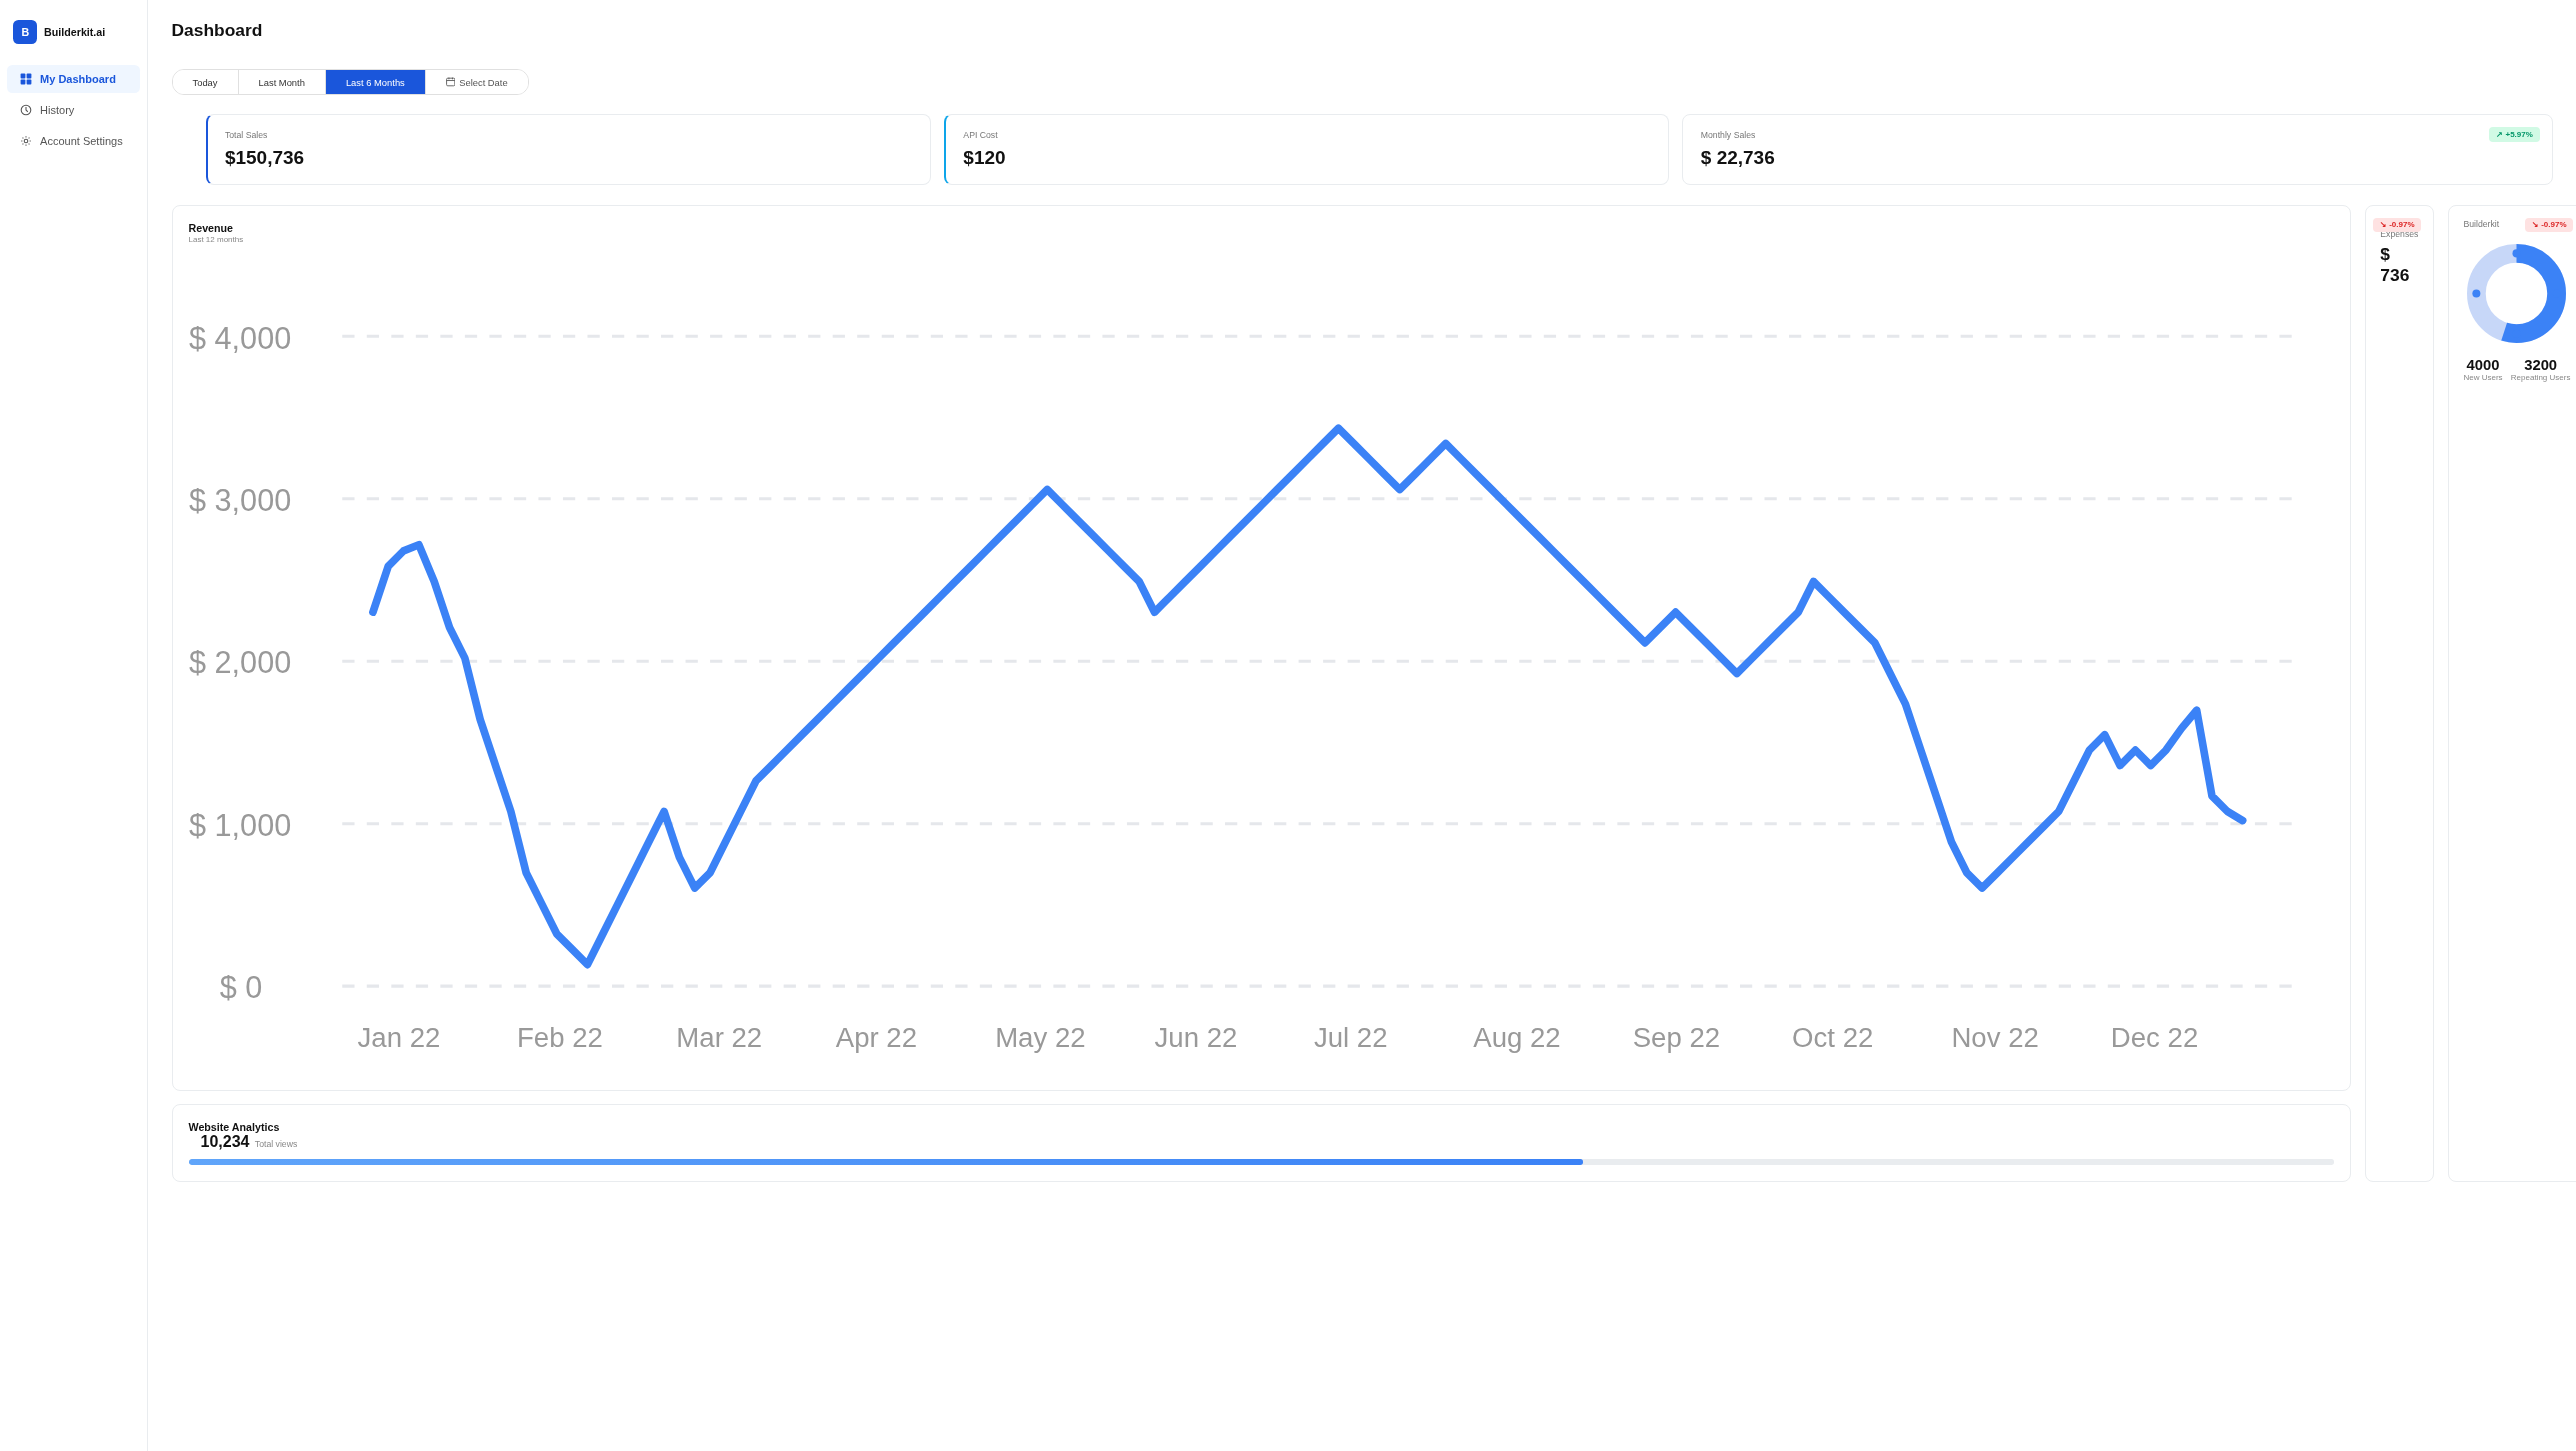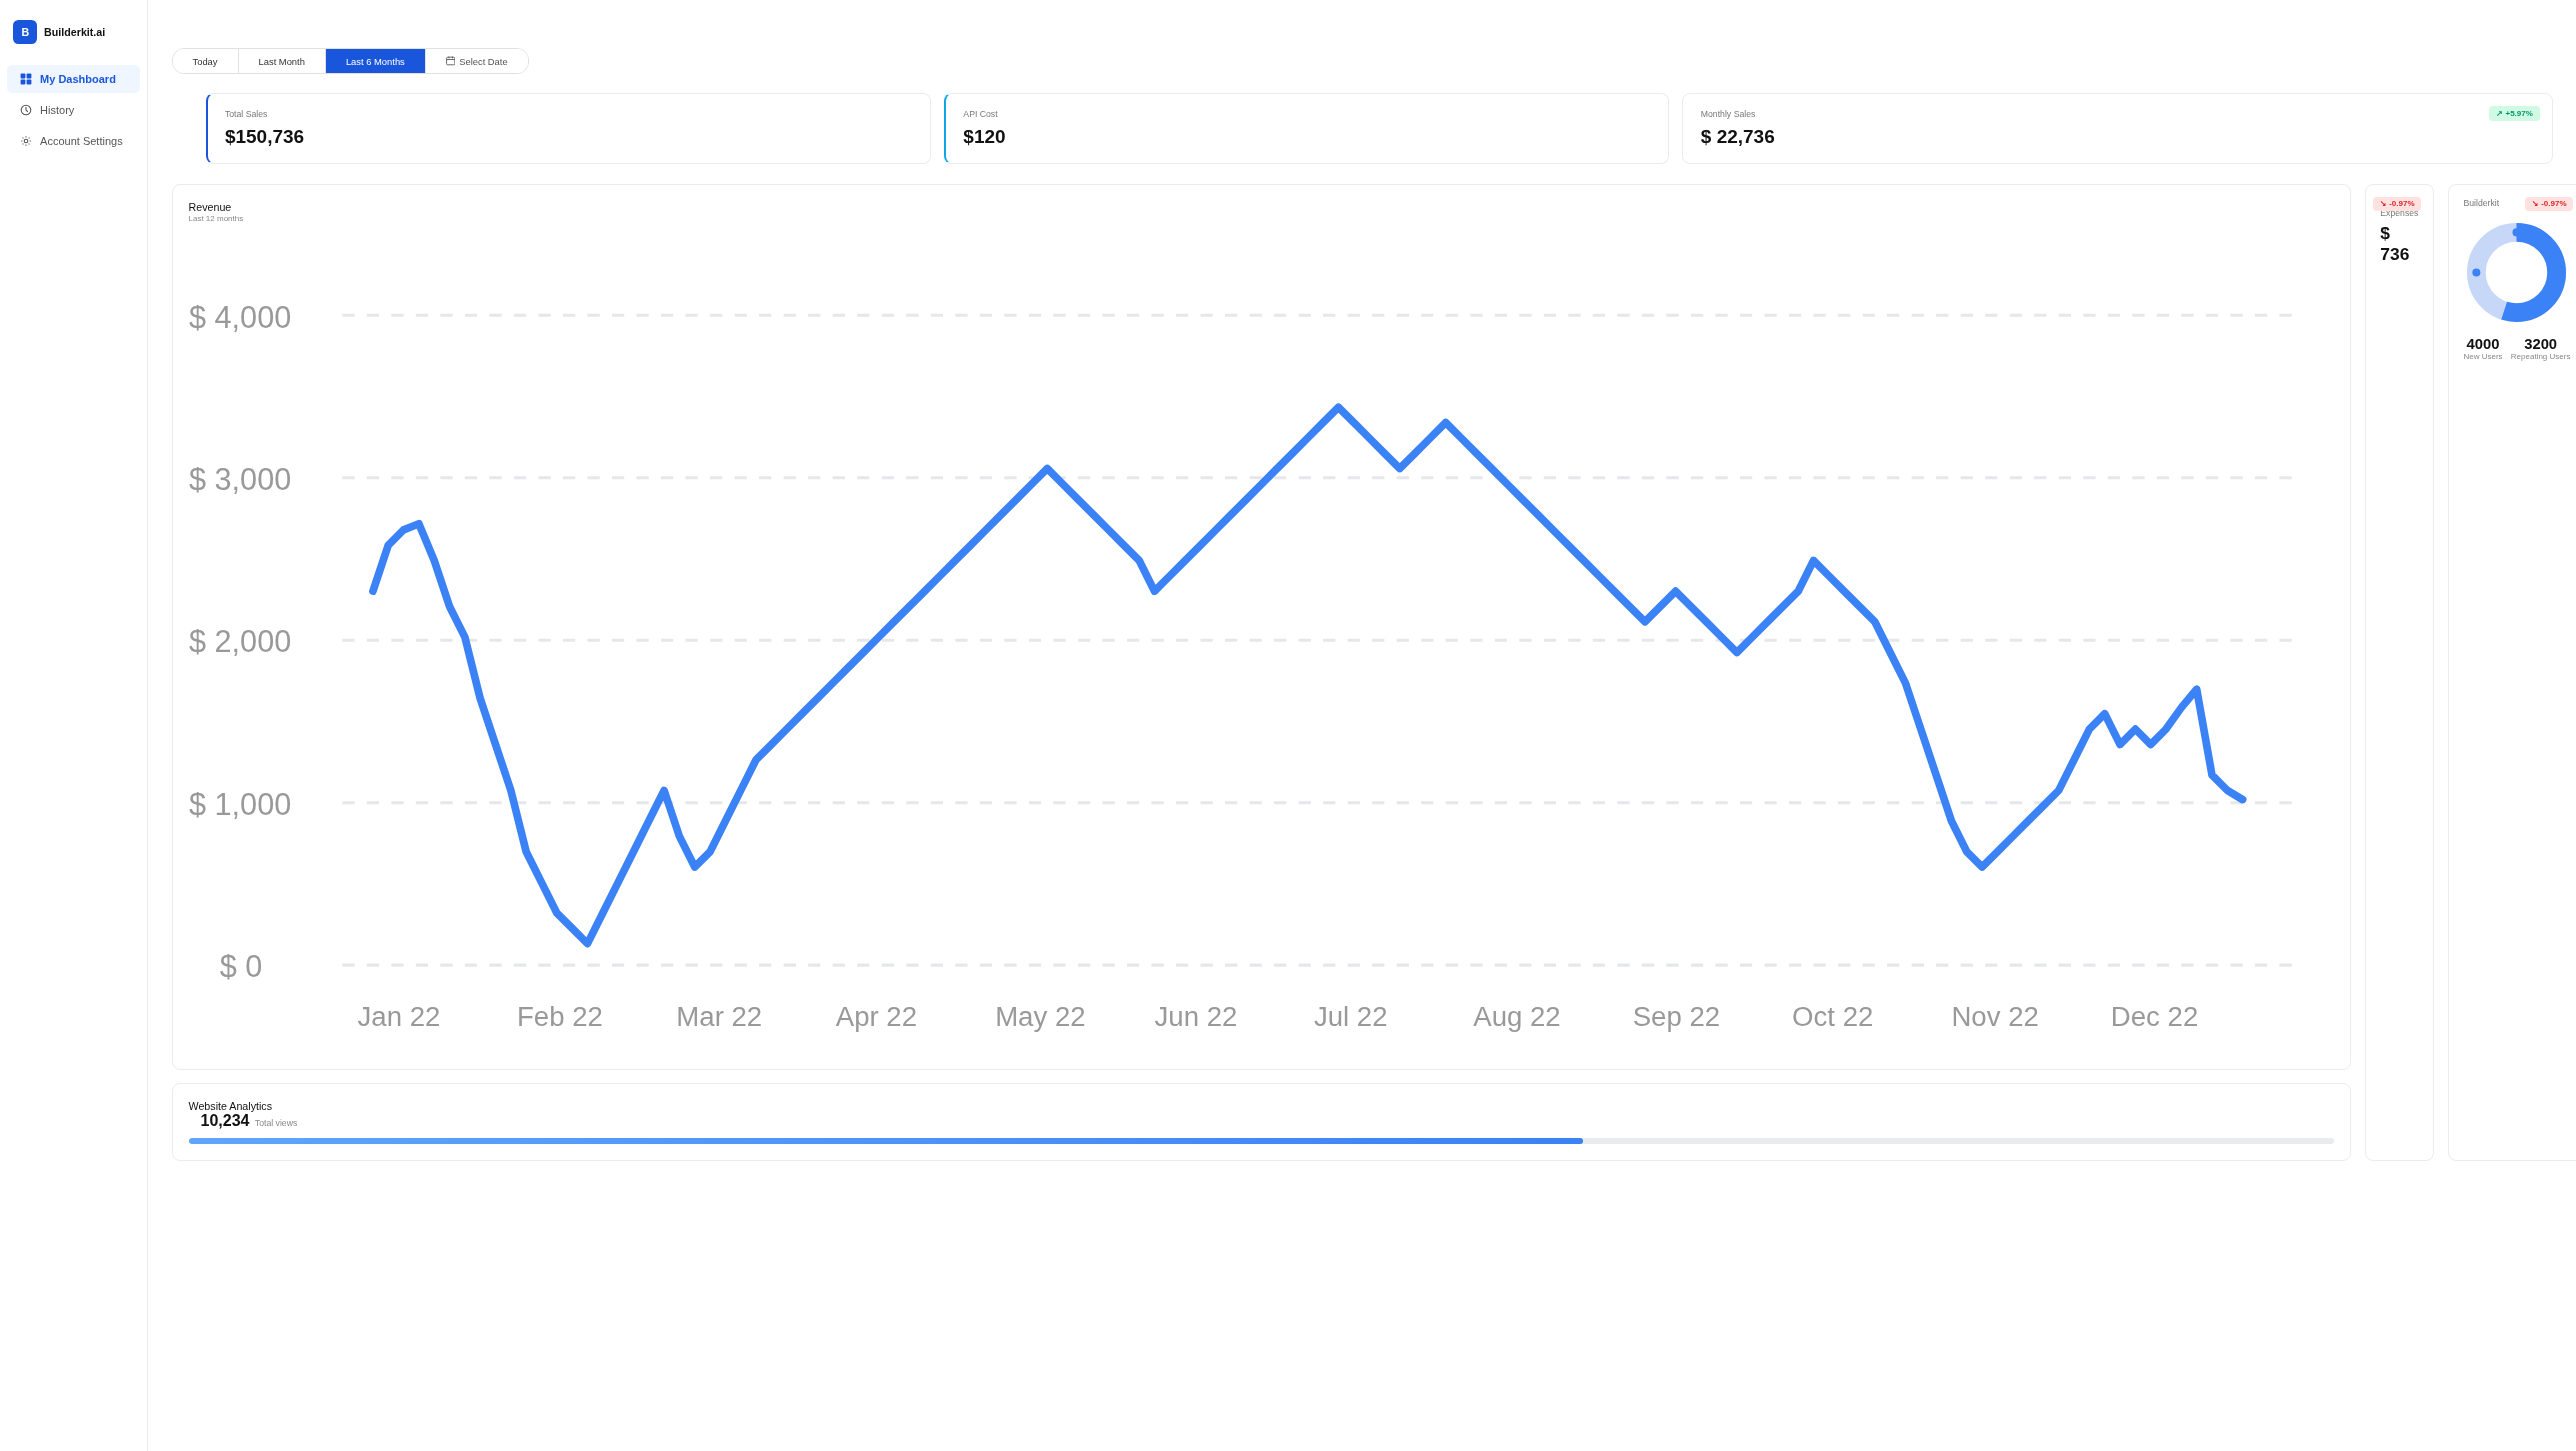--- a/index.html
+++ b/index.html
@@ -120,21 +120,21 @@
     .left-panel { display: flex; flex-direction: column; gap: 13.4px; }
     .right-panel { display: flex; flex-direction: row; gap: 13.4px; }
 
     
     .chart-card {
       background: #fff;
       border: 0.7px solid #e9ecef;
       border-radius: 8px;
       padding: 16px;
     }
-    .chart-title { font-size: 10.7px; font-weight: 400; color: #111; }
+    .chart-title { font-size: 10.7px; font-weight: 700; color: #111; }
     .chart-subtitle { font-size: 8px; color: #888; margin-top: 1.3px; margin-bottom: 31px; }
 
     
     .chart-container { width: 100%; }
 
     
     .right-stat-card {
       background: #fff;
       border: 0.7px solid #e9ecef;
       border-radius: 8px;
@@ -211,20 +211,21 @@
   <div class="nav-item">
     <svg class="nav-icon" viewBox="0 0 20 20" fill="none" stroke="currentColor" stroke-width="1.8">
       <circle cx="10" cy="10" r="3"></circle>
       <path d="M10 2v2M10 16v2M2 10h2M16 10h2M4.22 4.22l1.42 1.42M14.36 14.36l1.42 1.42M4.22 15.78l1.42-1.42M14.36 5.64l1.42-1.42"></path>
     </svg>
     <span>Account Settings</span>
   </div>
 </div>
 
 <div class="main">
+  <h1 class="page-title">Dashboard</h1>
 
   <div class="filter-tabs">
     <button class="filter-tab">Today</button>
     <button class="filter-tab">Last Month</button>
     <button class="filter-tab active">Last 6 Months</button>
     <button class="filter-tab date-select">
       <svg width="9.4" height="9.4" viewBox="0 0 16 16" fill="none" stroke="currentColor" stroke-width="1.5">
         <rect x="1" y="2" width="14" height="13" rx="2"></rect>
         <line x1="1" y1="6" x2="15" y2="6"></line>
         <line x1="5" y1="1" x2="5" y2="4"></line>

